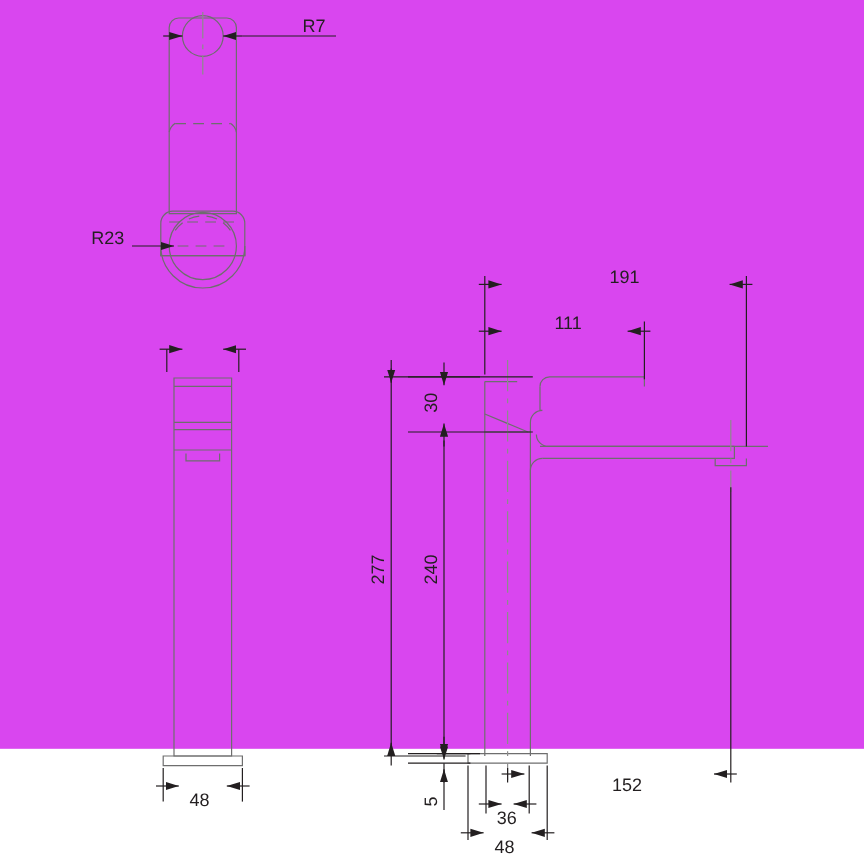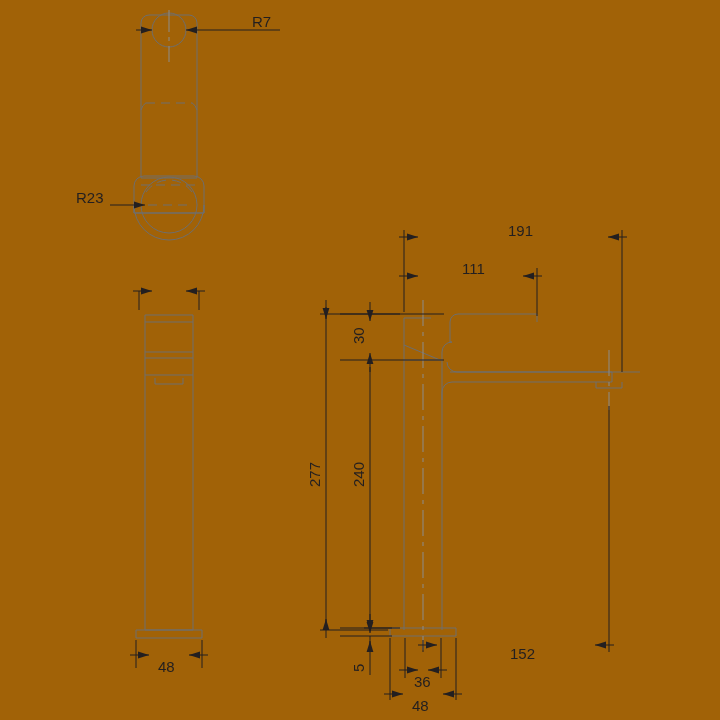--- a/index.html
+++ b/index.html
@@ -2,21 +2,21 @@
 <html><head>
 <meta charset="utf-8">
 <style>
   html,body{margin:0;padding:0;background:#ffffff;}
   body{
     width:720px;height:720px;
     font-family:"Liberation Sans", sans-serif;
     color:#231f20;
     overflow:hidden;
   }
-  #sheet{position:relative;width:720px;height:720px;background:#a16207;}
+  #sheet{position:relative;width:720px;height:624px;background:#d946ef;}
   svg.drawing{position:absolute;left:0;top:0;width:720px;height:720px;display:block;}
   .dim-text{
     font-family:"Liberation Sans", sans-serif;
     font-size:15px;
     fill:#231f20;
   }
 </style>
 </head>
 <body>
 

